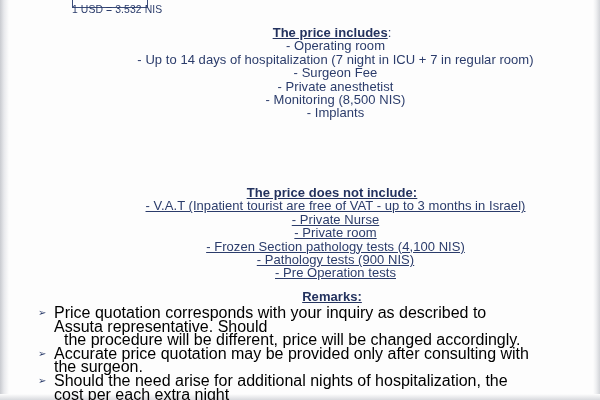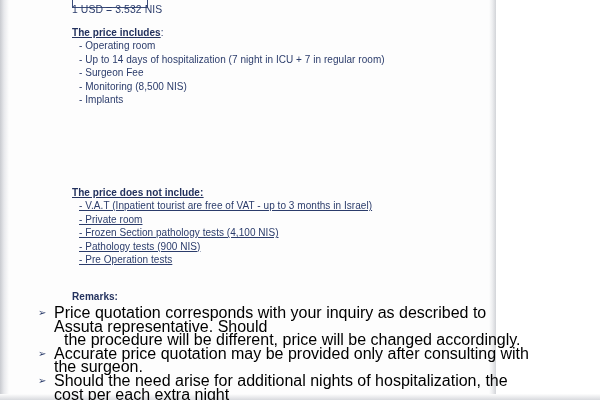--- a/index.html
+++ b/index.html
@@ -8,21 +8,21 @@
   }
   body {
     width: 600px;
     height: 400px;
     background: #ffffff;
     font-family: "Liberation Sans", sans-serif;
     overflow: hidden;
   }
   .page {
     position: relative;
-    width: 496px;
+    width: 600px;
     height: 400px;
     background: #fdfdfd;
     box-sizing: border-box;
   }
   
   .edge-left {
     position: absolute;
     left: 0; top: 0;
     width: 9px; height: 400px;
     background: linear-gradient(to right, #c9cbd0 0%, #e8e9ec 45%, #fdfdfd 100%);
@@ -38,22 +38,23 @@
     left: 0; bottom: 0;
     width: 600px; height: 6px;
     background: linear-gradient(to top, #d8dade 0%, #fdfdfd 100%);
   }
   .content {
     position: absolute;
     left: 72px;
     top: 0;
     width: 520px;
     color: #2b3c6b;
-    font-size: 10px;
+    font-size: 13px;
     line-height: 13.4px;
+    text-align: center;
   }
   .topbox {
     position: absolute;
     left: 72px;
     top: -8px;
     width: 74px;
     height: 14px;
     border: 1px solid #3a4c7a;
     background: #ffffff;
   }
@@ -72,20 +73,21 @@
   }
   .line {
     white-space: nowrap;
     letter-spacing: 0.05px;
   }
   .indent {
     padding-left: 7px;
   }
   .remarks-head {
     font-weight: bold;
+    text-decoration: underline;
     color: #23325e;
   }
   .bullets {
     position: absolute;
     left: 36px;
     top: 306px;
     width: 500px;
   }
   .bullet {
     position: relative;
@@ -116,27 +118,29 @@
 
   <div class="topbox"></div>
 
   <div class="rate-line">1 USD = 3.532 NIS</div>
 
   <div class="content" style="top:26px;">
     <div class="line"><span class="sec-head">The price includes</span><span>:</span></div>
     <div class="line indent">- Operating room</div>
     <div class="line indent">- Up to 14 days of hospitalization (7 night in ICU + 7 in regular room)</div>
     <div class="line indent">- Surgeon Fee</div>
+    <div class="line indent">- Private anesthetist</div>
     <div class="line indent">- Monitoring (8,500 NIS)</div>
     <div class="line indent">- Implants</div>
   </div>
 
   <div class="content" style="top:186px;text-decoration:underline;">
     <div class="line"><span class="sec-head">The price does not include:</span></div>
     <div class="line indent">- V.A.T (Inpatient tourist are free of VAT - up to 3 months in Israel)</div>
+    <div class="line indent">- Private Nurse</div>
     <div class="line indent">- Private room</div>
     <div class="line indent">- Frozen Section pathology tests (4,100 NIS)</div>
     <div class="line indent">- Pathology tests (900 NIS)</div>
     <div class="line indent">- Pre Operation tests</div>
   </div>
 
   <div class="content" style="top:290px;">
     <div class="line"><span class="remarks-head">Remarks:</span></div>
   </div>
 

